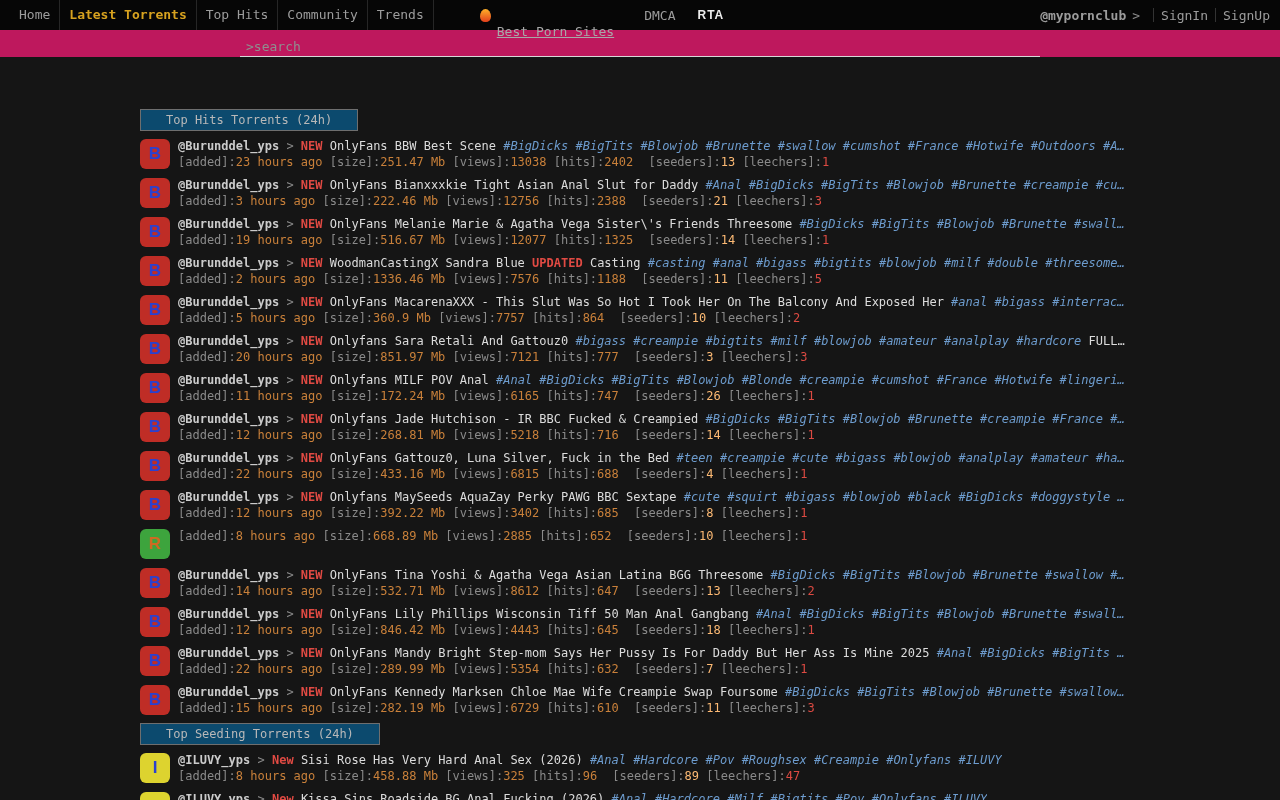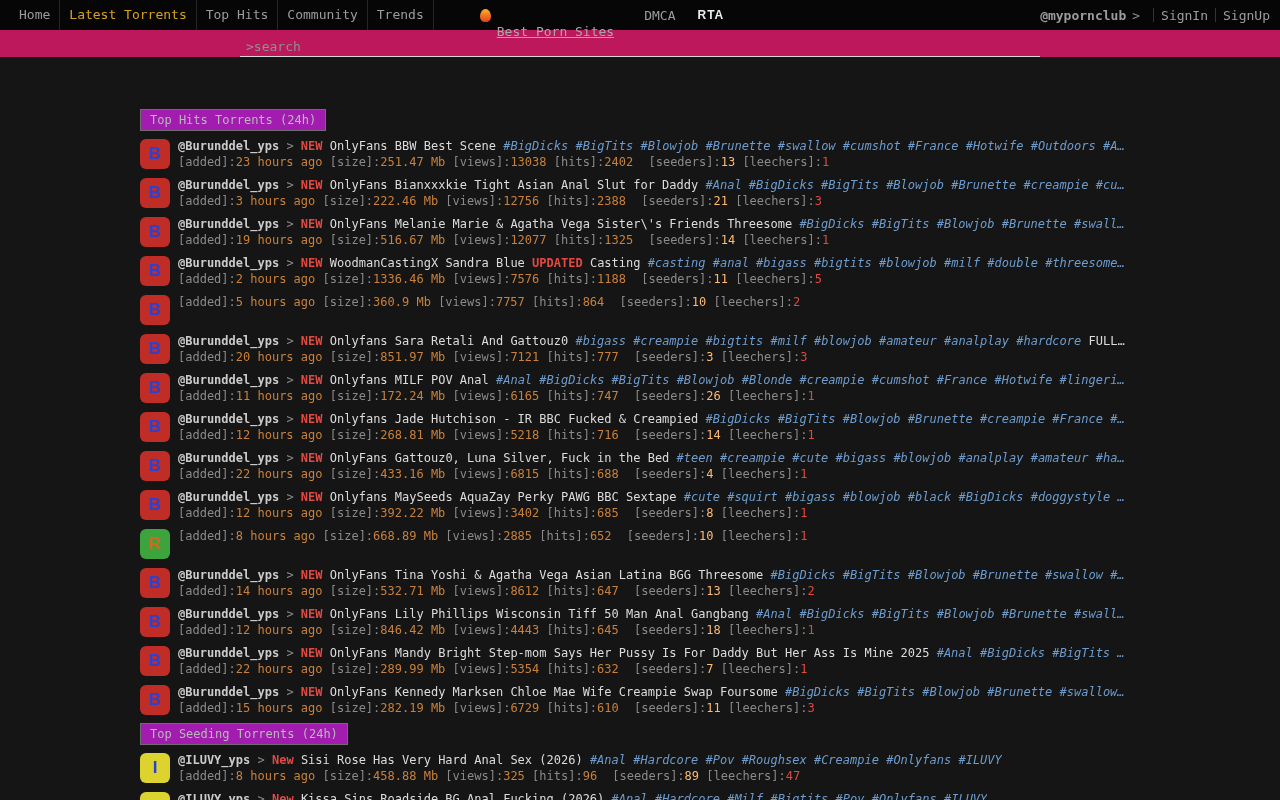--- a/index.html
+++ b/index.html
@@ -1,35 +1,35 @@
 <!DOCTYPE html>
 <html><head>
 <meta charset="utf-8">
 <style>
   *{box-sizing:border-box;}
   html,body{margin:0;padding:0;width:1280px;height:800px;overflow:hidden;background:#151515;font-family:"DejaVu Sans Mono",monospace;}
   a{text-decoration:none;cursor:pointer;}
   .topbar{display:flex;align-items:center;height:30px;background:#060606;padding:0 10px;font-size:13px;}
   .nav{display:flex;align-items:center;height:100%;}
   .nav-item{color:#9c9c9c;padding:0 9px;border-right:1px solid #262626;line-height:30px;display:inline-block;}
-  .nav-item.active{color:#d7a21f;font-weight:normal;}
+  .nav-item.active{color:#d7a21f;font-weight:bold;}
   .promo{display:flex;align-items:center;gap:6px;margin-left:46px;color:#a8a8a8;}
   .promo-label{text-decoration:underline;color:#a8a8a8;margin-top:32px;}
   .flame{width:11px;height:13px;background:linear-gradient(180deg,#ffb028,#e23f1c);border-radius:50% 50% 45% 45%/60% 60% 40% 40%;display:inline-block;}
   .dmca{color:#9c9c9c;margin-left:30px;}
   .rta{font-family:"Liberation Sans",sans-serif;font-weight:900;font-size:12px;color:#ececec;margin-left:22px;letter-spacing:1px;}
   .account{margin-left:auto;color:#9c9c9c;font-weight:bold;}
   .tb-arrow{color:#8a8a8a;margin:0 6px;}
   .sep{width:1px;height:14px;background:#333;margin:0 7px;}
   .auth{color:#9c9c9c;}
   .searchrow{height:27px;background:#be185d;display:flex;align-items:flex-end;}
   .search{width:800px;margin-left:240px;background:transparent;border:none;border-bottom:1px solid #d8d8d8;color:#bbbbbb;font:13px "DejaVu Sans Mono",monospace;outline:none;padding:2px 6px;}
   .search::placeholder{color:#8f8f8f;}
   .content{padding:52px 0 0 140px;}
-  .section-header{display:inline-block;border:1px solid #6e6e6e;background:#a21caf;color:#b8b8b8;font-size:12px;padding:3px 9px;margin-bottom:7px;}
+  .section-header{display:inline-block;border:1px solid #6e6e6e;background:#0c4a6e;color:#b8b8b8;font-size:12px;padding:3px 25px;margin-bottom:7px;}
   .rows{margin-bottom:7px;}
   .row{display:flex;align-items:flex-start;height:32px;margin-bottom:7px;}
   .avatar{width:30px;height:30px;border-radius:6px;display:flex;align-items:center;justify-content:center;font-weight:bold;font-size:17px;margin-top:1px;font-family:"Liberation Sans",sans-serif;flex:0 0 30px;}
   .lines{margin-left:8px;white-space:nowrap;overflow:hidden;max-width:965px;}
   .line1{font-size:12px;line-height:16px;color:#d8d8d8;}
   .user{color:#cbcbcb;font-weight:bold;}
   .arrow2{color:#8a8a8a;}
   .seg-hot{color:#e04a43;font-weight:bold;}
   .seg-text{color:#dcdcdc;}
   .seg-tag{color:#6d9cce;font-style:italic;}
@@ -94,20 +94,21 @@
       <div class="row">
         <div class="avatar" style="background: rgb(191, 45, 38); color: rgb(43, 65, 207);">B</div>
         <div class="lines">
           <div class="line1"><span class="user">@Burunddel_yps</span> <span class="arrow2">&gt;</span> <span class="seg-hot">NEW</span> <span class="seg-text">WoodmanCastingX Sandra Blue</span> <span class="seg-hot">UPDATED</span> <span class="seg-text">Casting</span> <span class="seg-tag">#casting</span> <span class="seg-tag">#anal</span> <span class="seg-tag">#bigass</span> <span class="seg-tag">#bigtits</span> <span class="seg-tag">#blowjob</span> <span class="seg-tag">#milf</span> <span class="seg-tag">#double</span> <span class="seg-tag">#threesome…</span> </div>
           <div class="line2"><span class="lbl">[added]:</span><span class="val-o">2 hours ago</span> <span class="lbl">[size]:</span><span class="val-o">1336.46 Mb</span> <span class="lbl">[views]:</span><span class="val-o">7576</span> <span class="lbl">[hits]:</span><span class="val-o">1188</span> <span class="lbl gap">[seeders]:</span><span class="val-g">11</span> <span class="lbl">[leechers]:</span><span class="val-r">5</span> </div>
         </div>
       </div>
       <div class="row">
         <div class="avatar" style="background: rgb(191, 45, 38); color: rgb(43, 65, 207);">B</div>
         <div class="lines">
+          <div class="line1"><span class="user">@Burunddel_yps</span> <span class="arrow2">&gt;</span> <span class="seg-hot">NEW</span> <span class="seg-text">OnlyFans MacarenaXXX - This Slut Was So Hot I Took Her On The Balcony And Exposed Her</span> <span class="seg-tag">#anal</span> <span class="seg-tag">#bigass</span> <span class="seg-tag">#interrac…</span> </div>
           <div class="line2"><span class="lbl">[added]:</span><span class="val-o">5 hours ago</span> <span class="lbl">[size]:</span><span class="val-o">360.9 Mb</span> <span class="lbl">[views]:</span><span class="val-o">7757</span> <span class="lbl">[hits]:</span><span class="val-o">864</span> <span class="lbl gap">[seeders]:</span><span class="val-g">10</span> <span class="lbl">[leechers]:</span><span class="val-r">2</span> </div>
         </div>
       </div>
       <div class="row">
         <div class="avatar" style="background: rgb(191, 45, 38); color: rgb(43, 65, 207);">B</div>
         <div class="lines">
           <div class="line1"><span class="user">@Burunddel_yps</span> <span class="arrow2">&gt;</span> <span class="seg-hot">NEW</span> <span class="seg-text">Onlyfans Sara Retali And Gattouz0</span> <span class="seg-tag">#bigass</span> <span class="seg-tag">#creampie</span> <span class="seg-tag">#bigtits</span> <span class="seg-tag">#milf</span> <span class="seg-tag">#blowjob</span> <span class="seg-tag">#amateur</span> <span class="seg-tag">#analplay</span> <span class="seg-tag">#hardcore</span> <span class="seg-text">FULL…</span> </div>
           <div class="line2"><span class="lbl">[added]:</span><span class="val-o">20 hours ago</span> <span class="lbl">[size]:</span><span class="val-o">851.97 Mb</span> <span class="lbl">[views]:</span><span class="val-o">7121</span> <span class="lbl">[hits]:</span><span class="val-o">777</span> <span class="lbl gap">[seeders]:</span><span class="val-g">3</span> <span class="lbl">[leechers]:</span><span class="val-r">3</span> </div>
         </div>
       </div>

